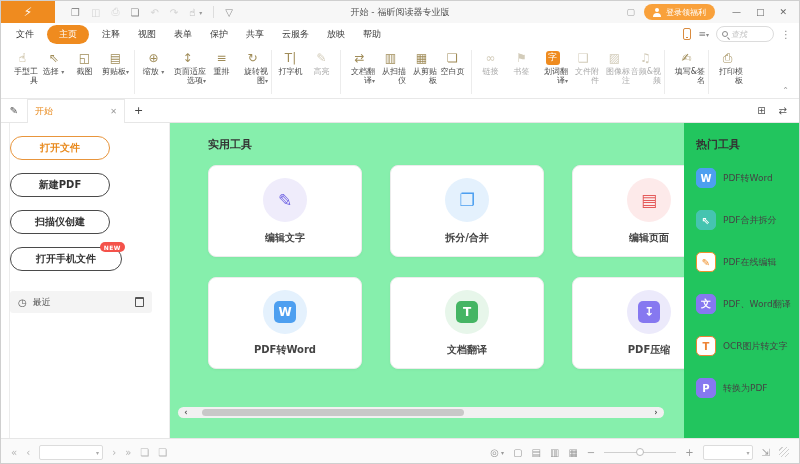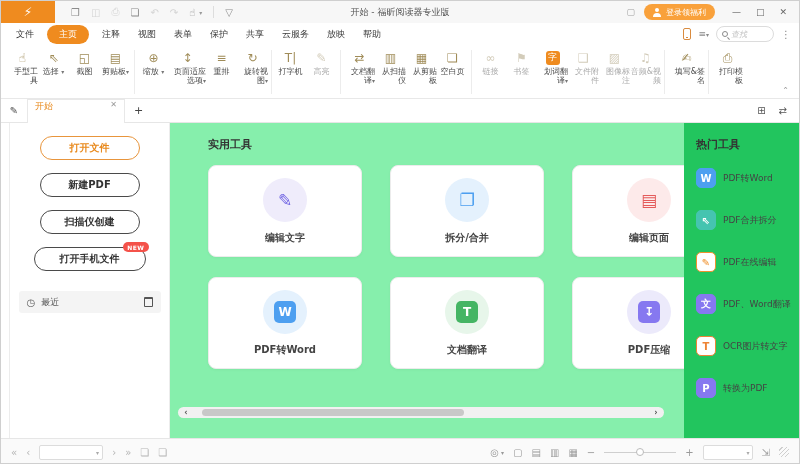--- a/index.html
+++ b/index.html
@@ -47,29 +47,29 @@
   .rlabel { font-size:8px; line-height:9px; text-align:right; color:#4a4a4a; }
   .rlabel .dd { font-size:6px; color:#777; }
   .ritem.muted .ricon { color:#d3ccba; }
   .ritem.muted .rlabel { color:#ababab; }
   .ricon .cbox { width:14px; height:14px; border-radius:3px; background:#ef8b1f; color:#fff; font-size:9px; display:flex; align-items:center; justify-content:center; }
   .collapse { position:absolute; right:10px; bottom:3px; color:#9a9a9a; font-size:8px; }
 
   
   .tabbar { height:24px; display:flex; align-items:center; border-bottom:1px solid #e6e6e6; background:#fff; }
   .pencil { width:26px; text-align:center; color:#555; font-size:10px; }
-  .tab { width:98px; height:24px; border:1px solid #e8e8e8; border-bottom:none; display:flex; align-items:flex-start; padding:0 7px; color:#e8891c; background:#fff; font-size:9px; }
+  .tab { width:98px; height:24px; border:1px solid #e8e8e8; border-bottom:none; display:flex; align-items:center; padding:0 7px; color:#e8891c; background:#fff; font-size:9px; }
   .tab .x { margin-left:auto; color:#999; font-size:8px; }
   .newtab { padding:0 9px; font-size:11px; color:#444; }
   .tab-right { margin-left:auto; display:flex; gap:13px; padding-right:12px; color:#555; font-size:10px; }
 
   
   .bodyrow { display:flex; height:315px; }
   .navstrip { width:9px; border-right:1px solid #ececec; flex:none; }
-  .sidebar { width:160px; border-right:1px solid #ececec; flex:none; padding-top:13px; display:flex; flex-direction:column; align-items:center; gap:13px; }
+  .sidebar { width:160px; border-right:1px solid #ececec; flex:none; padding-top:13px; display:flex; flex-direction:column; align-items:flex-start; gap:13px; }
   .pill-btn { width:100px; height:24px; border-radius:13px; border:1px solid #4a4a4a; display:flex; align-items:center; justify-content:center; font-size:10px; font-weight:bold; color:#333; background:#fff; position:relative; }
   .pill-btn.primary { border-color:#e8953c; color:#e8891c; }
   .pill-btn.wide4 { width:112px; }
   .badge { position:absolute; top:-6px; right:-4px; background:#f4524a; color:#fff; font-size:6px; font-weight:bold; padding:1.5px 4px; border-radius:6px; letter-spacing:.5px; }
   .recent-row { margin-top:7px; width:142px; height:22px; background:#f4f4f4; border-radius:3px; display:flex; align-items:center; padding:0 8px; color:#555; gap:6px; }
   .clock { color:#666; font-size:10px; }
   .trash { margin-left:auto; width:9px; height:10px; border:1px solid #555; border-top:2.5px solid #555; border-radius:1px; }
 
   
   .main { flex:1; position:relative; overflow:hidden; padding:14px 0 0 38px; background:#86efac; }

